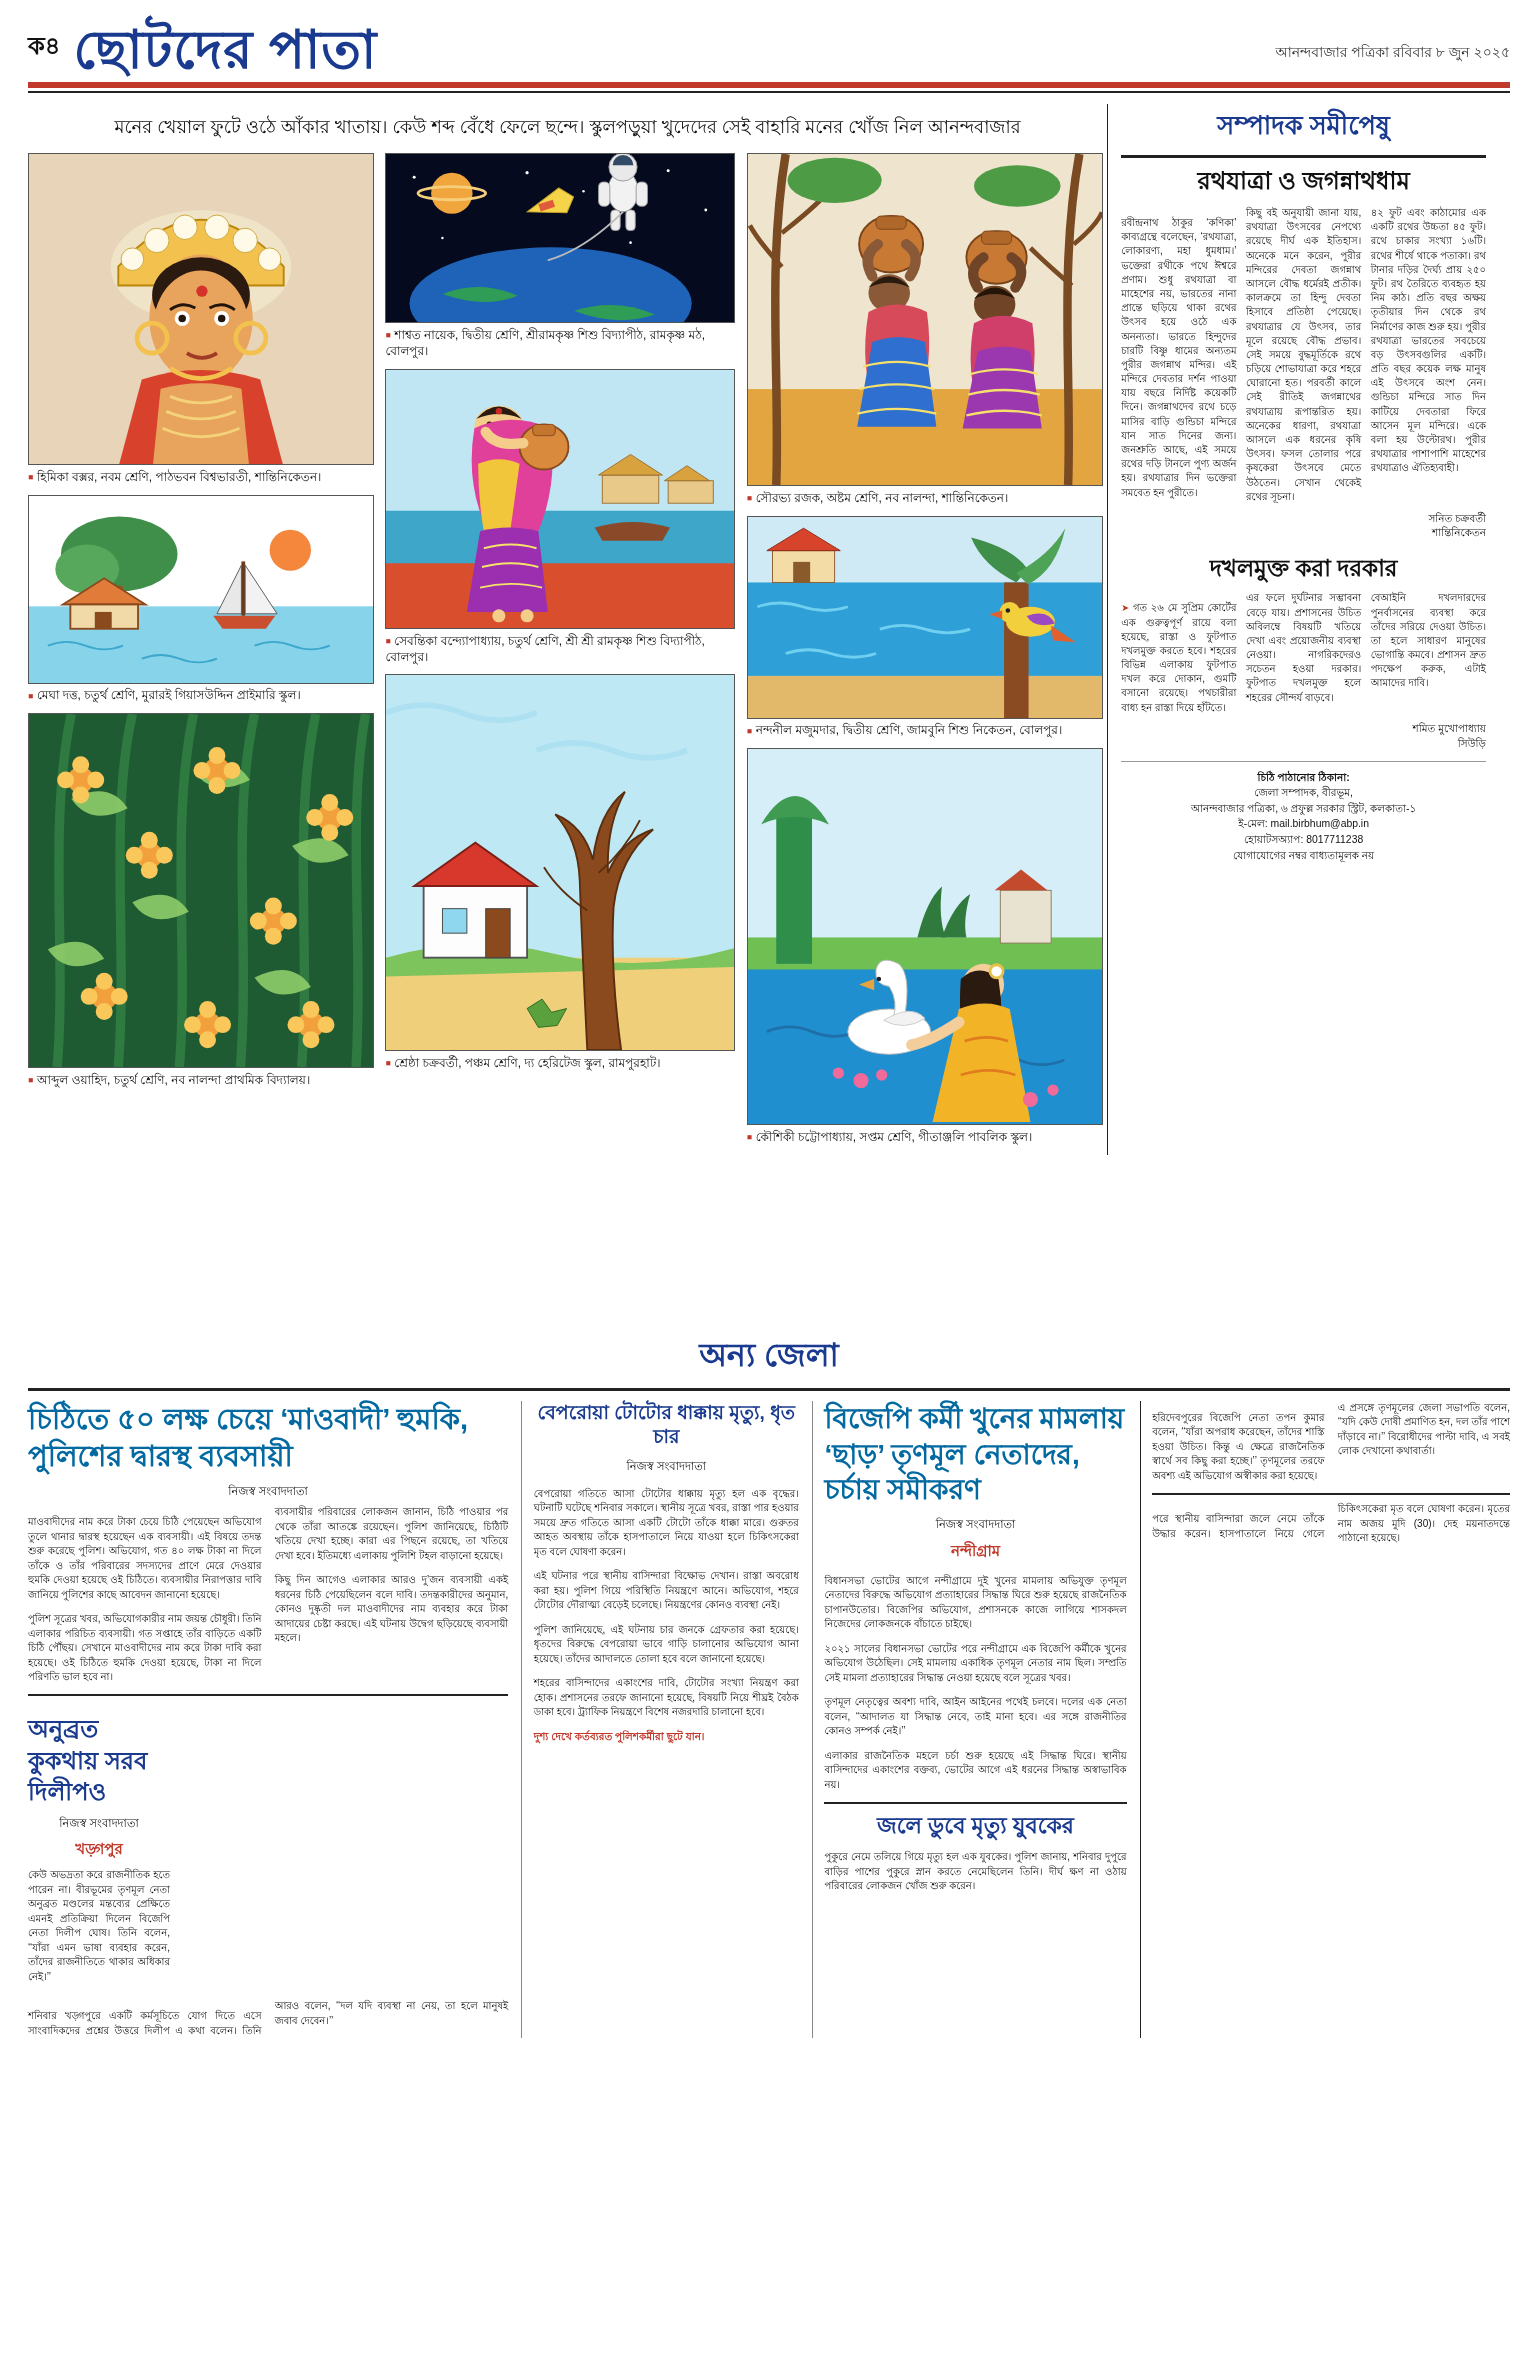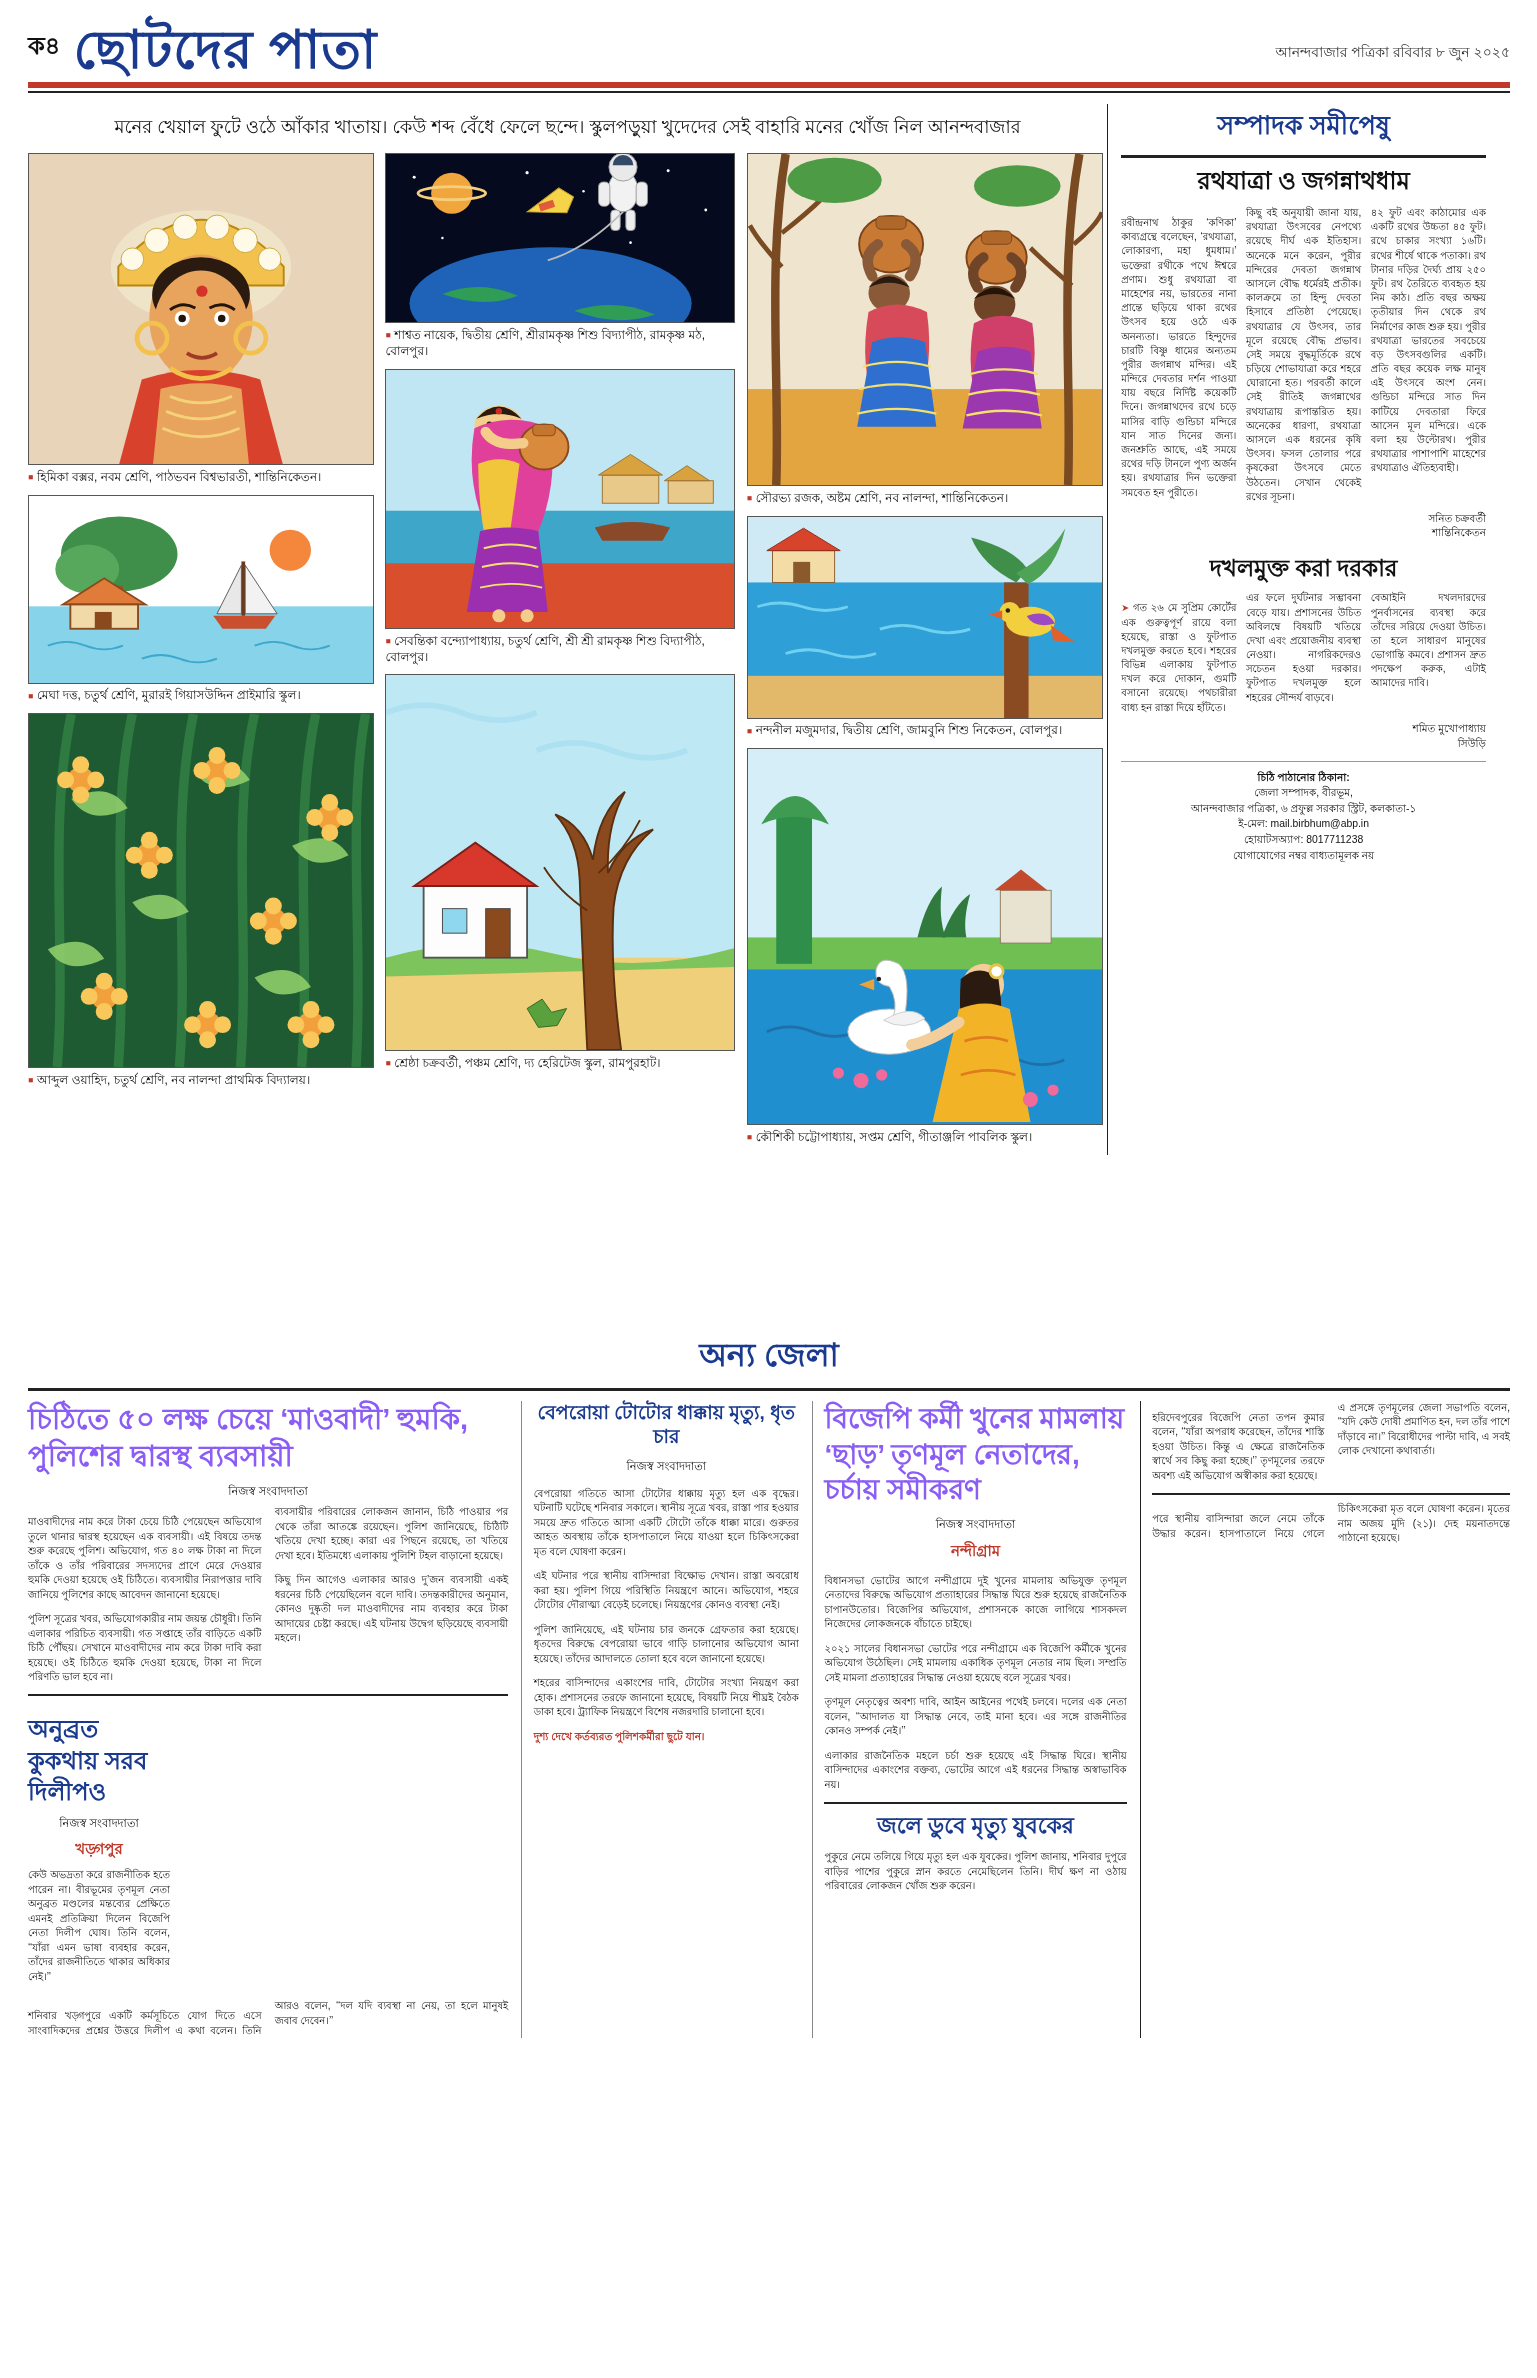--- a/index.html
+++ b/index.html
@@ -62,21 +62,21 @@
   .section-title { font-size: 32px; font-weight: bold; color: #1a3a8f; }
   .section-rule { height: 2.8px; background: #222; margin-top: 4.7px; }
 
   .news-wrap { display: flex; gap: 13.2px; margin-top: 9.5px; }
   .news-col { }
   .nc1 { width: 492px; }
   .nc2 { width: 284px; border-left: 0.9px solid #888; padding-left: 11.4px; }
   .nc3 { width: 322px; border-left: 0.9px solid #888; padding-left: 11.4px; }
   .nc4 { width: 379px; border-left: 1.9px solid #222; padding-left: 11.4px; }
 
-  .hl { font-size: 29px; font-weight: bold; color: #8b5cf6; line-height: 1.28; }
+  .hl { font-size: 29px; font-weight: bold; color: #0369a1; line-height: 1.28; }
   .hl-mid { font-size: 19px; font-weight: bold; color: #1a3a8f; line-height: 1.3; text-align: center; }
   .byline { font-size: 11.4px; text-align: center; margin: 7.6px 0 3.8px; }
   .place { font-size: 15px; font-weight: bold; color: #c0392b; text-align: center; margin: 1.9px 0 5.7px; }
   .body2 { column-count: 2; column-gap: 13.2px; font-size: 10px; line-height: 1.45; text-align: justify; }
   .body1 { font-size: 10px; line-height: 1.45; text-align: justify; }
   .hl-sub { font-size: 24px; font-weight: bold; color: #1a3a8f; line-height: 1.3; margin-top: 9.5px; }
   .mini-rule { height: 1.9px; background: #222; margin: 9.5px 0 7.6px; }
   .caption-red { font-size: 10.4px; line-height: 1.4; }
   .caption-red b { color: #c0392b; }
 </style>
@@ -604,19 +604,19 @@
       </div>
     </div>
 
     <div class="news-col nc4">
       <div class="body2">
         <p>হরিদেবপুরের বিজেপি নেতা তপন কুমার বলেন, ‘‘যাঁরা অপরাধ করেছেন, তাঁদের শাস্তি হওয়া উচিত। কিন্তু এ ক্ষেত্রে রাজনৈতিক স্বার্থে সব কিছু করা হচ্ছে।’’ তৃণমূলের তরফে অবশ্য এই অভিযোগ অস্বীকার করা হয়েছে।</p>
         <p>এ প্রসঙ্গে তৃণমূলের জেলা সভাপতি বলেন, ‘‘যদি কেউ দোষী প্রমাণিত হন, দল তাঁর পাশে দাঁড়াবে না।’’ বিরোধীদের পাল্টা দাবি, এ সবই লোক দেখানো কথাবার্তা।</p>
       </div>
       <div class="mini-rule"></div>
       <div class="body2">
-        <p>পরে স্থানীয় বাসিন্দারা জলে নেমে তাঁকে উদ্ধার করেন। হাসপাতালে নিয়ে গেলে চিকিৎসকেরা মৃত বলে ঘোষণা করেন। মৃতের নাম অজয় মুদি (২১)। দেহ ময়নাতদন্তে পাঠানো হয়েছে।</p>
+        <p>পরে স্থানীয় বাসিন্দারা জলে নেমে তাঁকে উদ্ধার করেন। হাসপাতালে নিয়ে গেলে চিকিৎসকেরা মৃত বলে ঘোষণা করেন। মৃতের নাম অজয় মুদি (30)। দেহ ময়নাতদন্তে পাঠানো হয়েছে।</p>
       </div>
     </div>
   </div>
 
 </div>
 
 
 </body></html>

